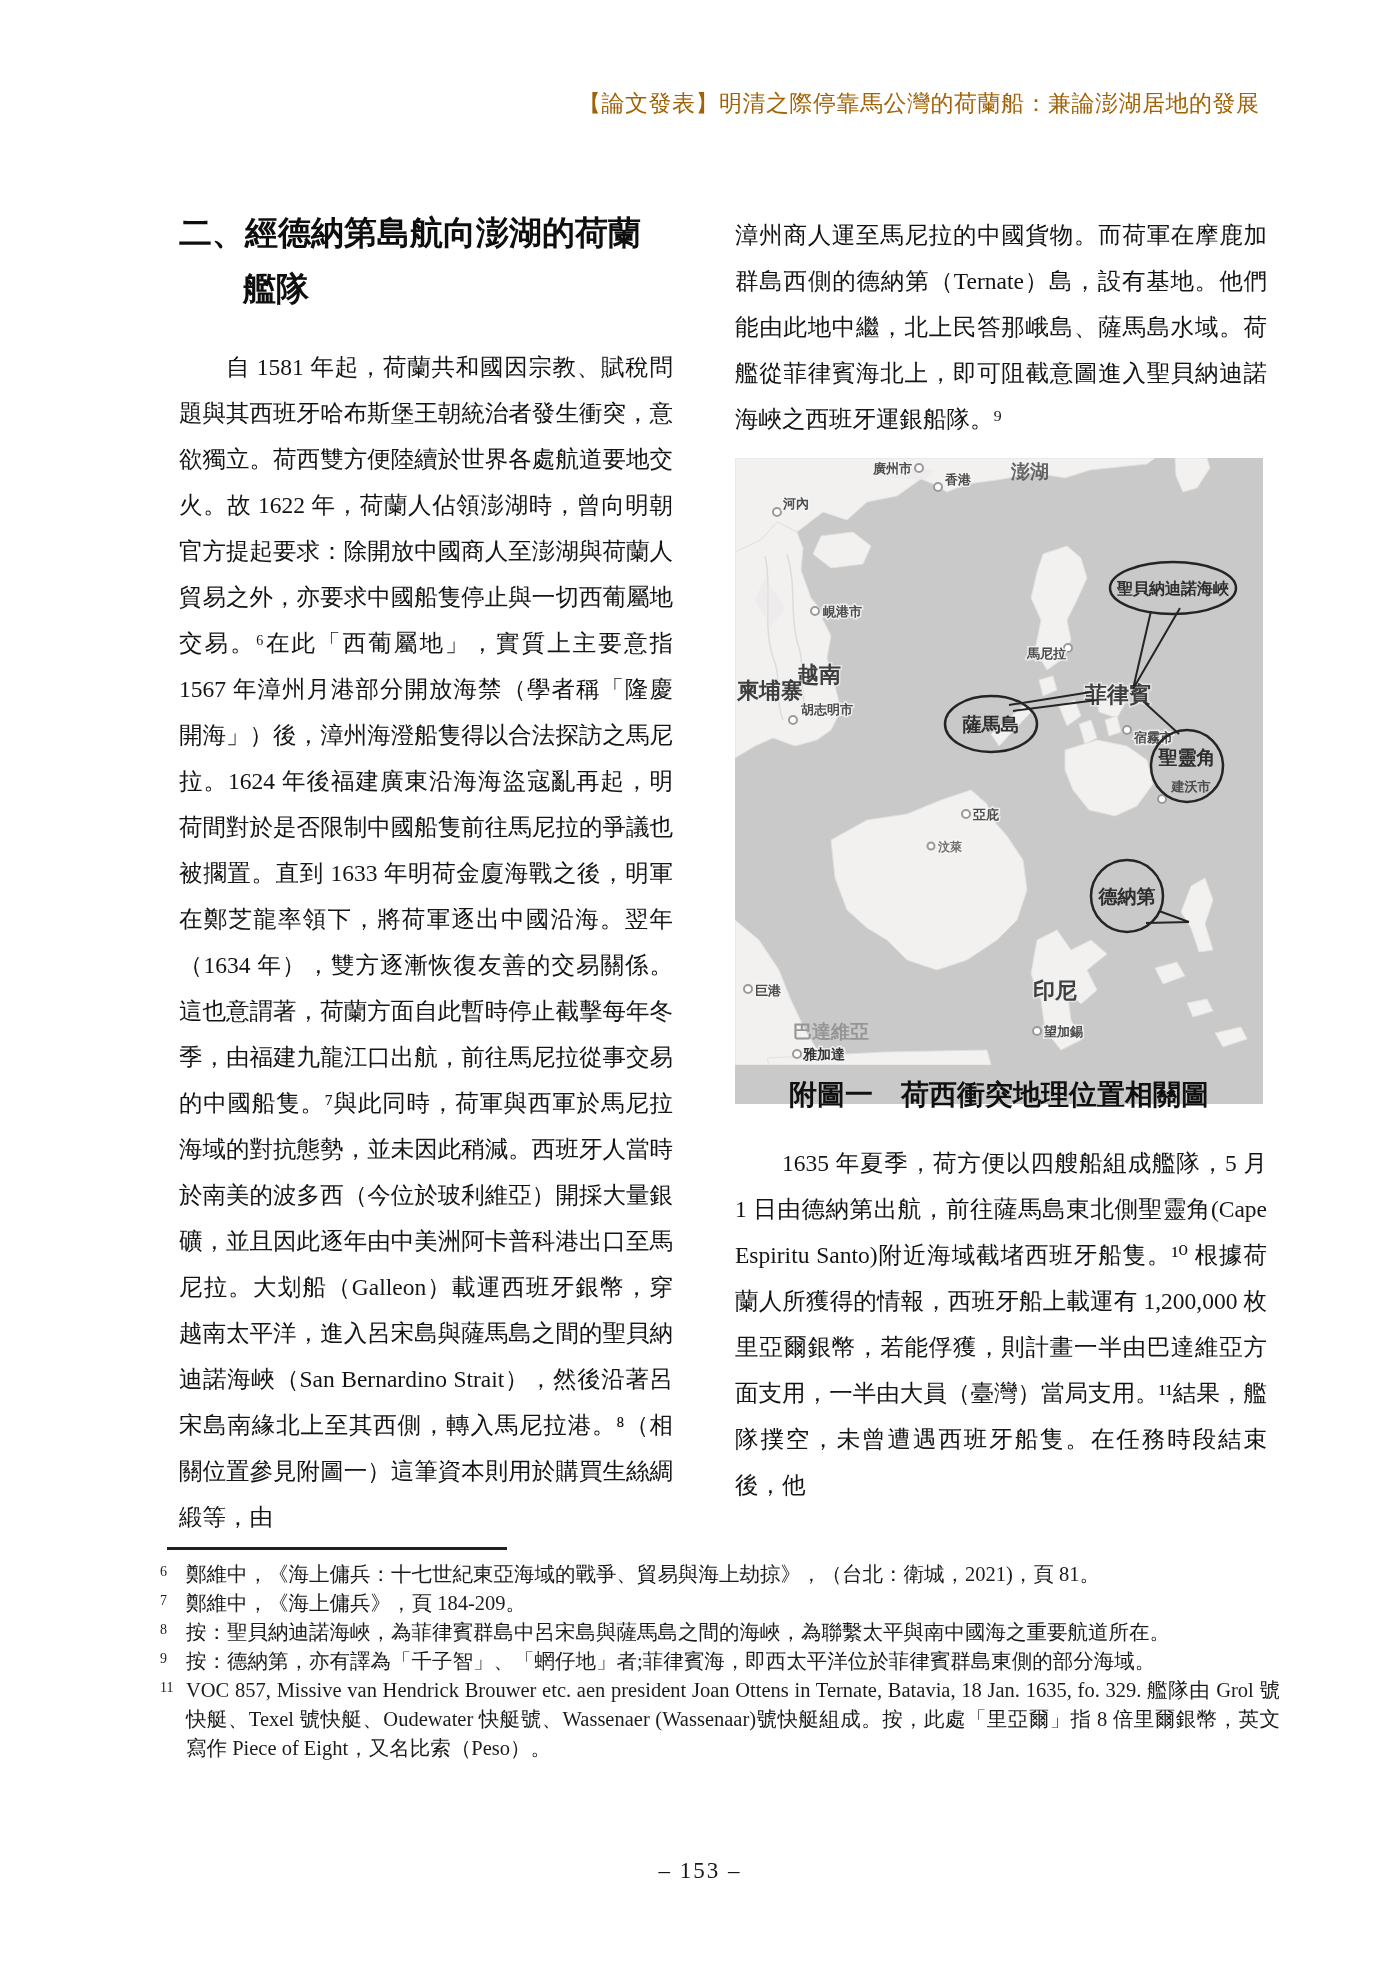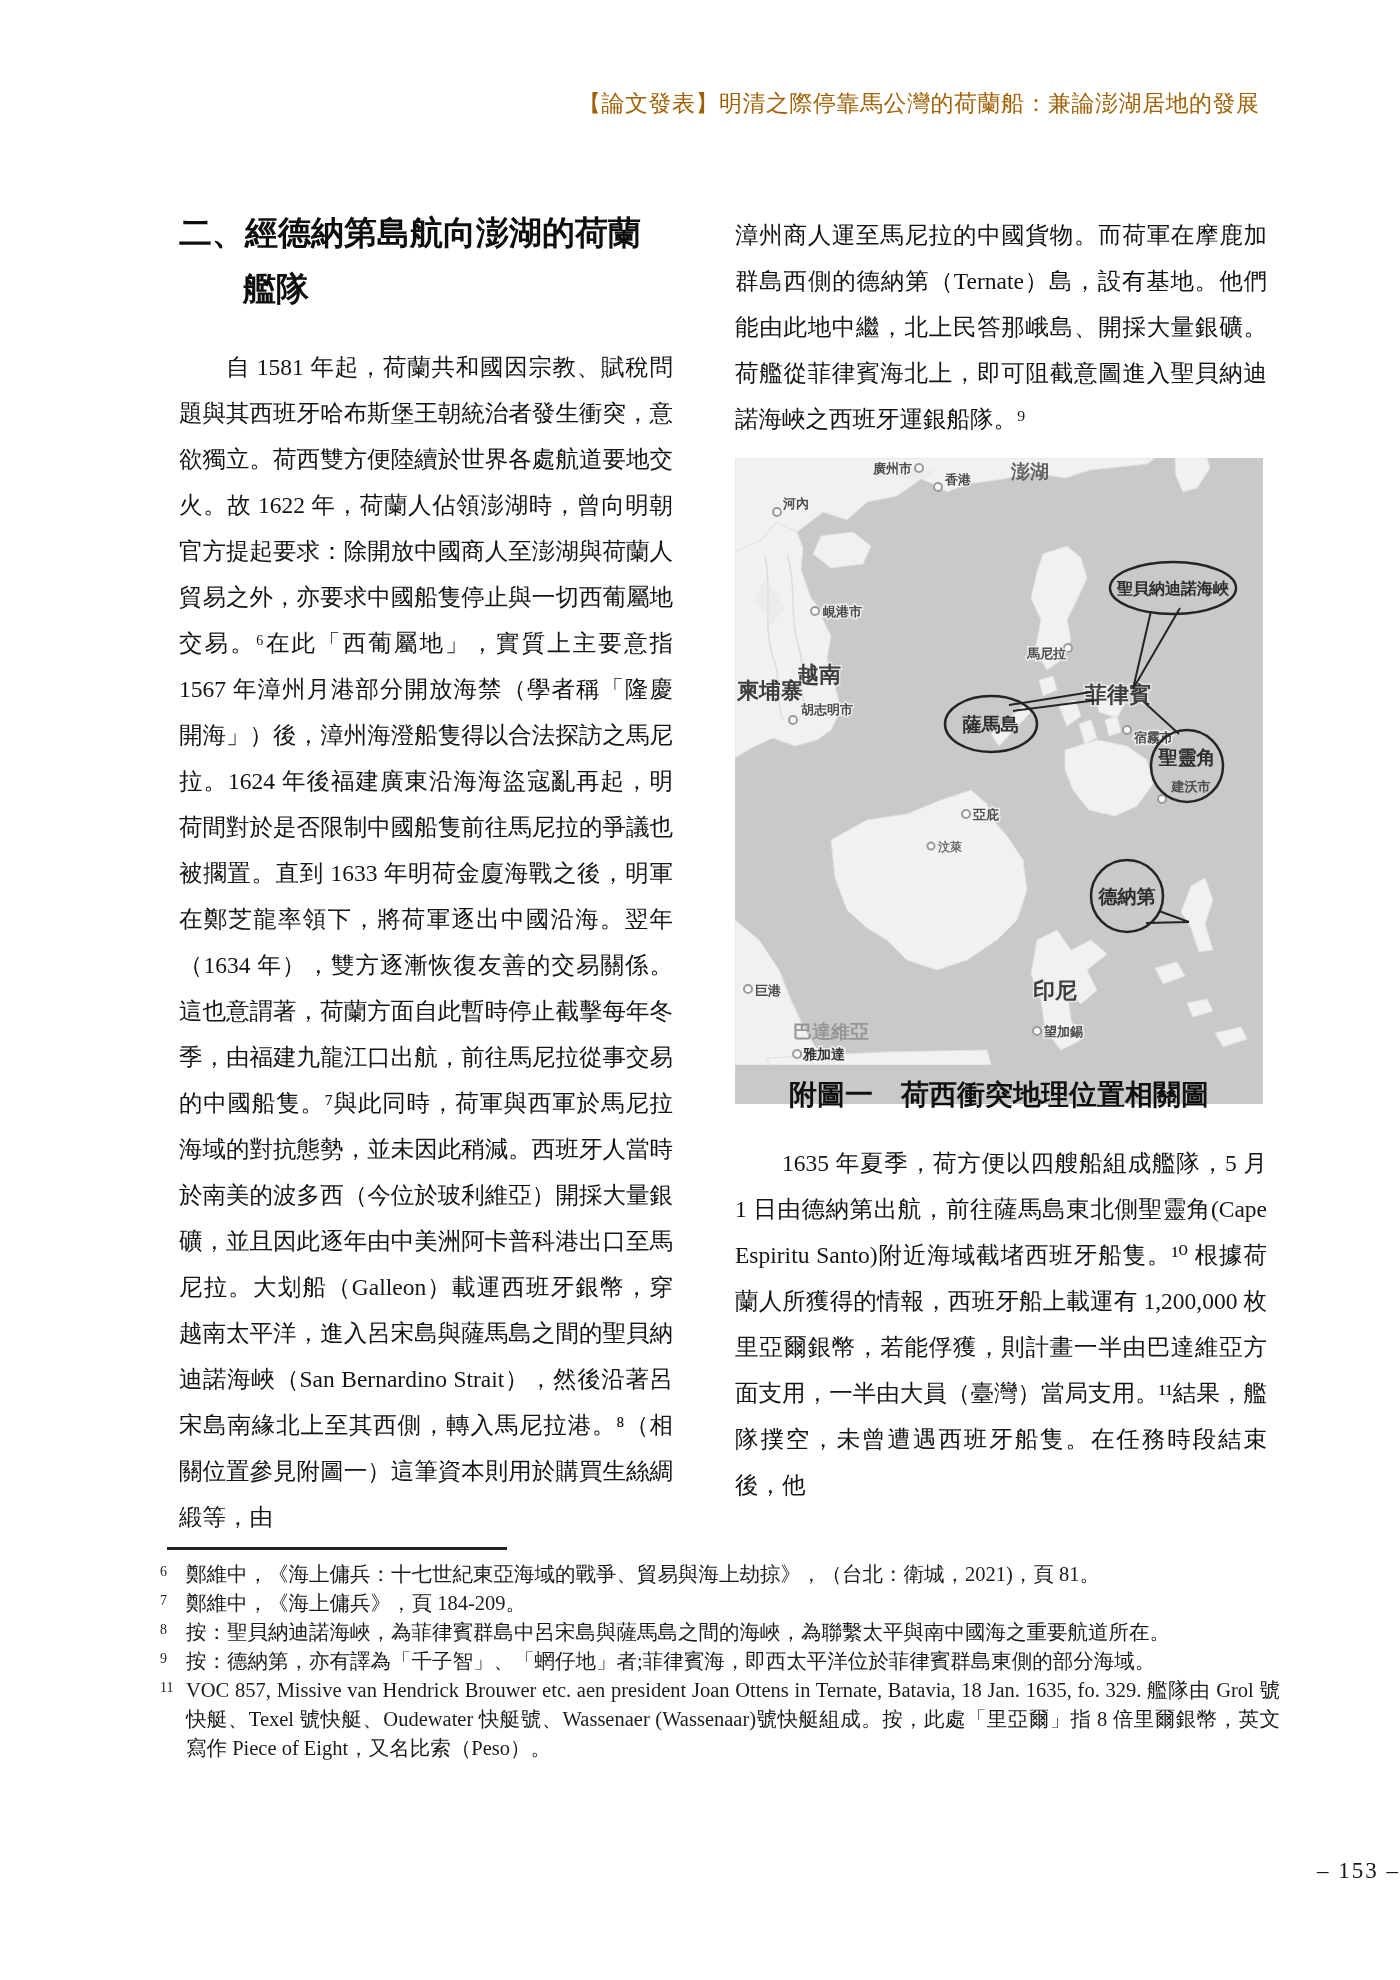--- a/index.html
+++ b/index.html
@@ -23,21 +23,21 @@
   #map-figure{left:735px;top:458px;width:528px;height:646px;background:#c9c9c9;}
   #map-caption{left:735px;top:1076px;width:528px;text-align:center;font-size:28px;font-weight:700;color:#101010;}
   #right-par-bottom{left:735px;top:1140px;width:532px;}
   #fn-rule{left:167px;top:1547px;width:340px;border-top:3px solid #222;height:0;}
   #footnotes{left:158px;top:1560px;width:1122px;}
   .fn{
     position:relative;padding-left:28px;font-size:20.5px;line-height:29px;text-align:justify;
     color:#1b1b1b;font-family:"Liberation Serif","DejaVu Serif",serif;
   }
   .fn .num{position:absolute;left:2px;top:-3px;font-size:14px;}
-  #page-number{left:0;top:1858px;width:1400px;text-align:right;font-size:23px;color:#161616;letter-spacing:2px;}
+  #page-number{left:0;top:1858px;width:1400px;text-align:center;font-size:23px;color:#161616;letter-spacing:2px;}
   
   .land{fill:#f2f1f0;stroke:#e2e1e0;stroke-width:1;}
   .patch{fill:#e7e6e5;}
   .border{fill:none;stroke:#dcdcdc;stroke-width:1.5;}
   .mk{fill:#ffffff;stroke:#9a9a9a;stroke-width:2;}
   .city{font-family:"Liberation Sans","DejaVu Sans",sans-serif;font-size:13px;font-weight:700;fill:#4b4b4b;paint-order:stroke;stroke:rgba(245,245,245,.8);stroke-width:3px;}
   .city-sm{font-size:12px;fill:#6e6e6e;}
   .country{font-family:"Liberation Sans","DejaVu Sans",sans-serif;font-size:22px;font-weight:700;fill:#3e3e3e;paint-order:stroke;stroke:rgba(240,240,240,.7);stroke-width:3px;}
   .region{font-family:"Liberation Sans","DejaVu Sans",sans-serif;font-size:19px;font-weight:600;fill:#636363;}
   .callout-shape{fill:none;stroke:#242424;stroke-width:2.5;}
@@ -51,21 +51,21 @@
 <div class="abs" id="running-head">【論文發表】明清之際停靠馬公灣的荷蘭船：兼論澎湖居地的發展</div>
 
 <div class="abs" id="left-col">
   <div class="sec-heading">
     <div>二、經德納第島航向澎湖的荷蘭</div>
     <div class="l2">艦隊</div>
   </div>
   <div class="body-par indent2" id="left-par">自 1581 年起，荷蘭共和國因宗教、賦稅問題與其西班牙哈布斯堡王朝統治者發生衝突，意欲獨立。荷西雙方便陸續於世界各處航道要地交火。故 1622 年，荷蘭人佔領澎湖時，曾向明朝官方提起要求：除開放中國商人至澎湖與荷蘭人貿易之外，亦要求中國船隻停止與一切西葡屬地交易。⁶在此「西葡屬地」，實質上主要意指 1567 年漳州月港部分開放海禁（學者稱「隆慶開海」）後，漳州海澄船隻得以合法探訪之馬尼拉。1624 年後福建廣東沿海海盜寇亂再起，明荷間對於是否限制中國船隻前往馬尼拉的爭議也被擱置。直到 1633 年明荷金廈海戰之後，明軍在鄭芝龍率領下，將荷軍逐出中國沿海。翌年（1634 年），雙方逐漸恢復友善的交易關係。這也意謂著，荷蘭方面自此暫時停止截擊每年冬季，由福建九龍江口出航，前往馬尼拉從事交易的中國船隻。⁷與此同時，荷軍與西軍於馬尼拉海域的對抗態勢，並未因此稍減。西班牙人當時於南美的波多西（今位於玻利維亞）開採大量銀礦，並且因此逐年由中美洲阿卡普科港出口至馬尼拉。大划船（Galleon）載運西班牙銀幣，穿越南太平洋，進入呂宋島與薩馬島之間的聖貝納迪諾海峽（San Bernardino Strait），然後沿著呂宋島南緣北上至其西側，轉入馬尼拉港。⁸（相關位置參見附圖一）這筆資本則用於購買生絲綢緞等，由</div>
 </div>
 
-<div class="abs body-par" id="right-col">漳州商人運至馬尼拉的中國貨物。而荷軍在摩鹿加群島西側的德納第（Ternate）島，設有基地。他們能由此地中繼，北上民答那峨島、開採大量銀礦。荷艦從菲律賓海北上，即可阻截意圖進入聖貝納迪諾海峽之西班牙運銀船隊。⁹</div>
+<div class="abs body-par" id="right-col">漳州商人運至馬尼拉的中國貨物。而荷軍在摩鹿加群島西側的德納第（Ternate）島，設有基地。他們能由此地中繼，北上民答那峨島、薩馬島水域。荷艦從菲律賓海北上，即可阻截意圖進入聖貝納迪諾海峽之西班牙運銀船隊。⁹</div>
 
 <div class="abs" id="map-figure">
   <svg width="528" height="607" viewBox="0 0 528 607">
     <rect x="0" y="0" width="528" height="607" fill="#c9c9c9"></rect>
 
     <path class="land" d="M0,0 L420,0 L412,6 L355,12 L330,20 L300,15 L262,22 L232,26 L212,34 L198,26 L186,21 L162,38 L132,44 L112,62 L88,54 L62,74 L42,64 L26,82 L0,94 Z"></path>
     <path class="land" d="M440,0 L472,0 L475,10 L462,30 L448,34 L441,18 Z"></path>
     <path class="land" d="M86,78 L118,74 L136,88 L128,106 L96,110 L78,96 Z"></path>
     <path class="land" d="M0,94 L26,82 L42,64 L62,74 L68,90 L66,112 L76,140 L86,152 L88,162 L96,178 L92,200 L100,228 L106,252 L96,272 L82,282 L60,288 L38,280 L20,288 L0,300 Z"></path>
     <path class="border" d="M30,98 C38,130 26,170 40,205 C46,222 40,244 48,262"></path>

